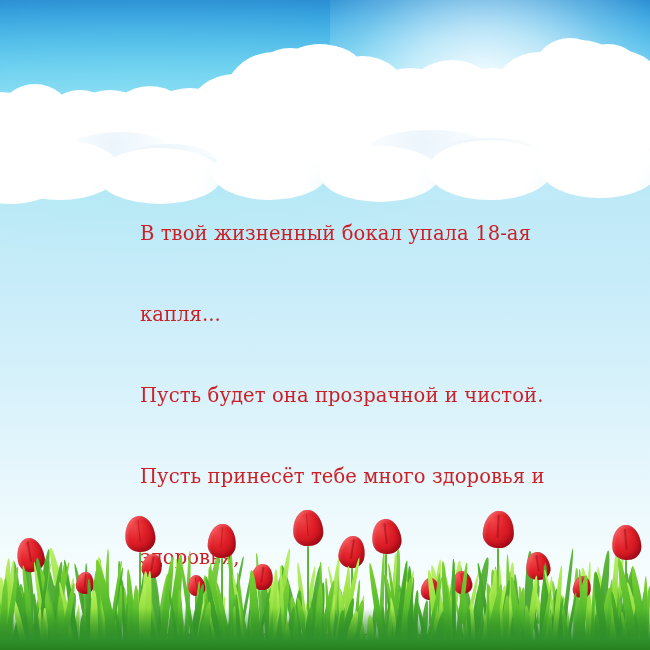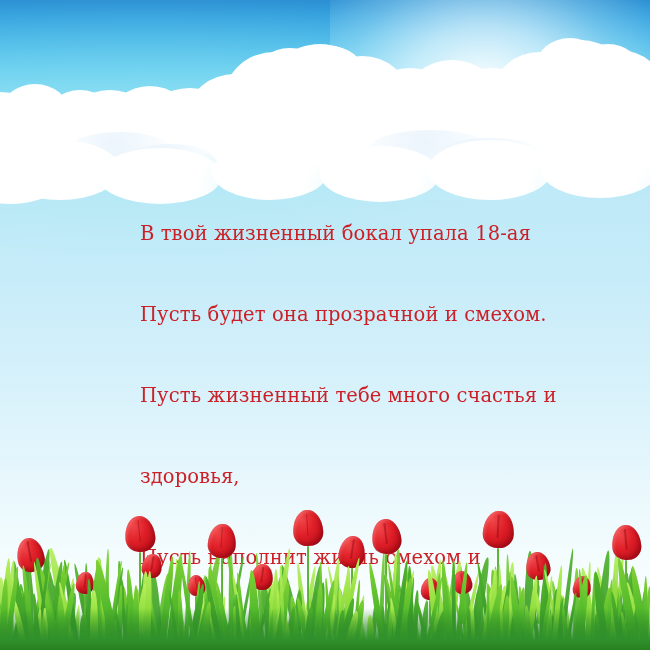--- a/index.html
+++ b/index.html
@@ -218,22 +218,23 @@
       <div class="puff soft" style="left: 0px; top: 140px; width: 120px; height: 60px;"></div>
       <div class="puff soft" style="left: 98px; top: 148px; width: 124px; height: 56px;"></div>
       <div class="puff soft" style="left: 212px; top: 144px; width: 116px; height: 56px;"></div>
       <div class="puff soft" style="left: 320px; top: 146px; width: 120px; height: 56px;"></div>
       <div class="puff soft" style="left: 428px; top: 140px; width: 124px; height: 60px;"></div>
       <div class="puff soft" style="left: 540px; top: 138px; width: 120px; height: 60px;"></div>
     </div>
 
   <div class="message">
     <span class="ln">В твой жизненный бокал упала 18-ая</span>
-    <span class="ln">Пусть будет она прозрачной и смехом.</span>
-    <span class="ln">Пусть жизненный тебе много счастья и</span>
+    <span class="ln">капля...</span>
+    <span class="ln">Пусть будет она прозрачной и чистой.</span>
+    <span class="ln">Пусть принесёт тебе много здоровья и</span>
     <span class="ln">здоровья,</span>
     <span class="ln">Пусть наполнит жизнь смехом и</span>
     
   </div>
 
   <div class="meadow">
     <div id="grass-back">
         <div class="blade" style="left: 58.7669px; width: 8.68621px; height: 93.7077px; background: linear-gradient(to top, rgb(47, 143, 43), rgb(79, 179, 42)); transform: rotate(-15.7801deg) skewX(-3.94503deg); opacity: 0.92;"></div>
         <div class="blade" style="left: 28.7624px; width: 6.50958px; height: 89.4788px; background: linear-gradient(to top, rgb(86, 187, 46), rgb(141, 220, 58), rgb(183, 239, 93)); transform: rotate(14.0804deg) skewX(3.52011deg); opacity: 0.92;"></div>
         <div class="blade" style="left: 214.877px; width: 4.60319px; height: 54.097px; background: linear-gradient(to top, rgb(86, 187, 46), rgb(141, 220, 58), rgb(183, 239, 93)); transform: rotate(9.95195deg) skewX(2.48799deg); opacity: 0.92;"></div>

